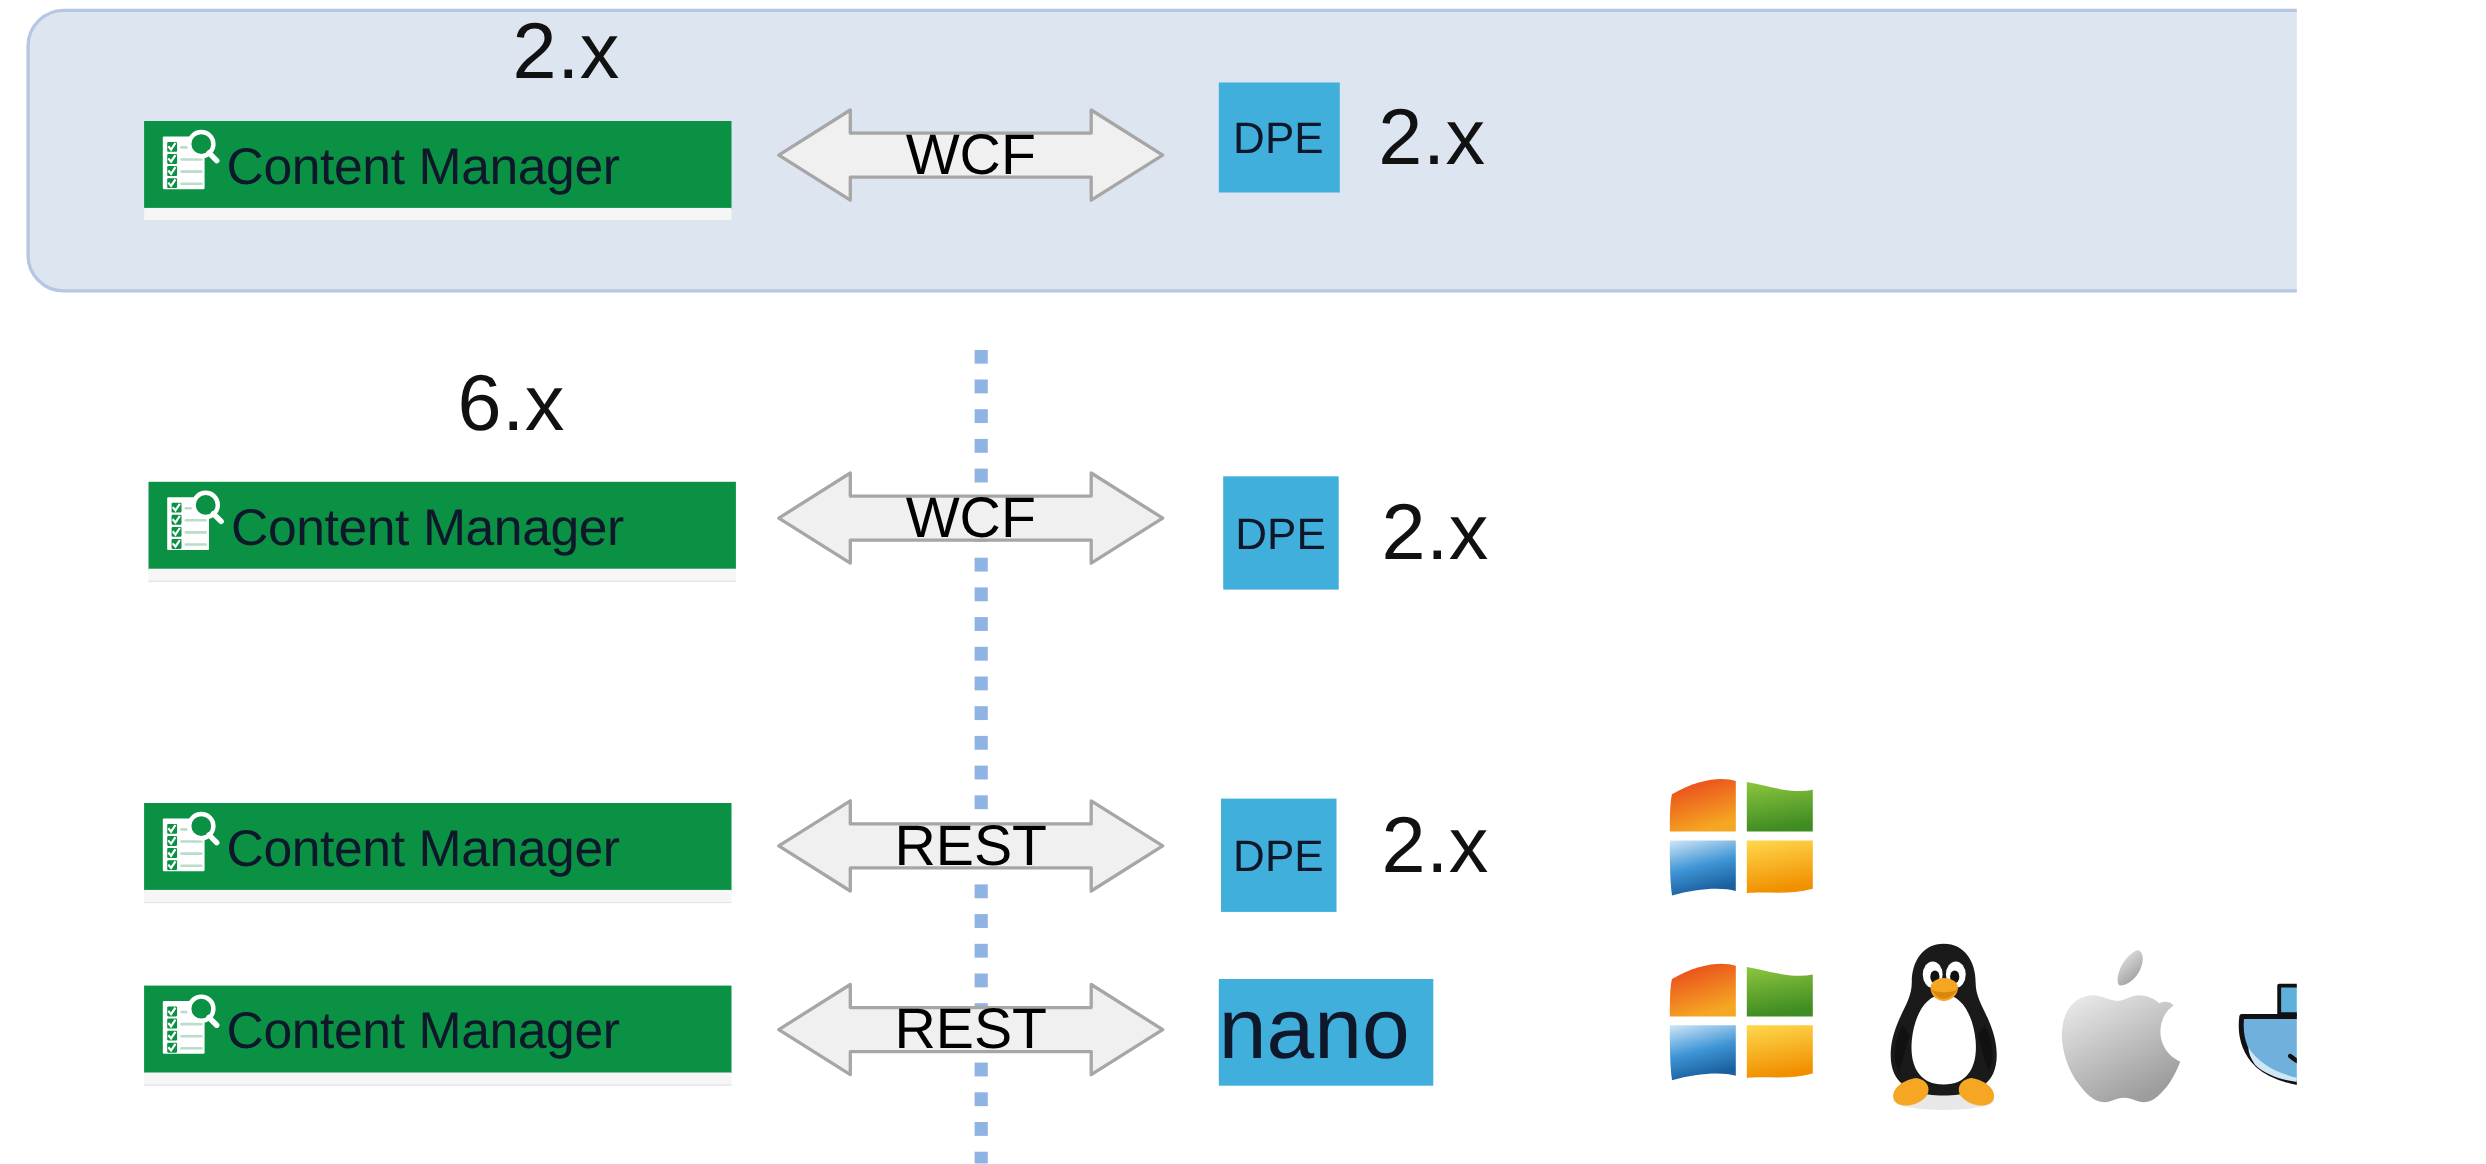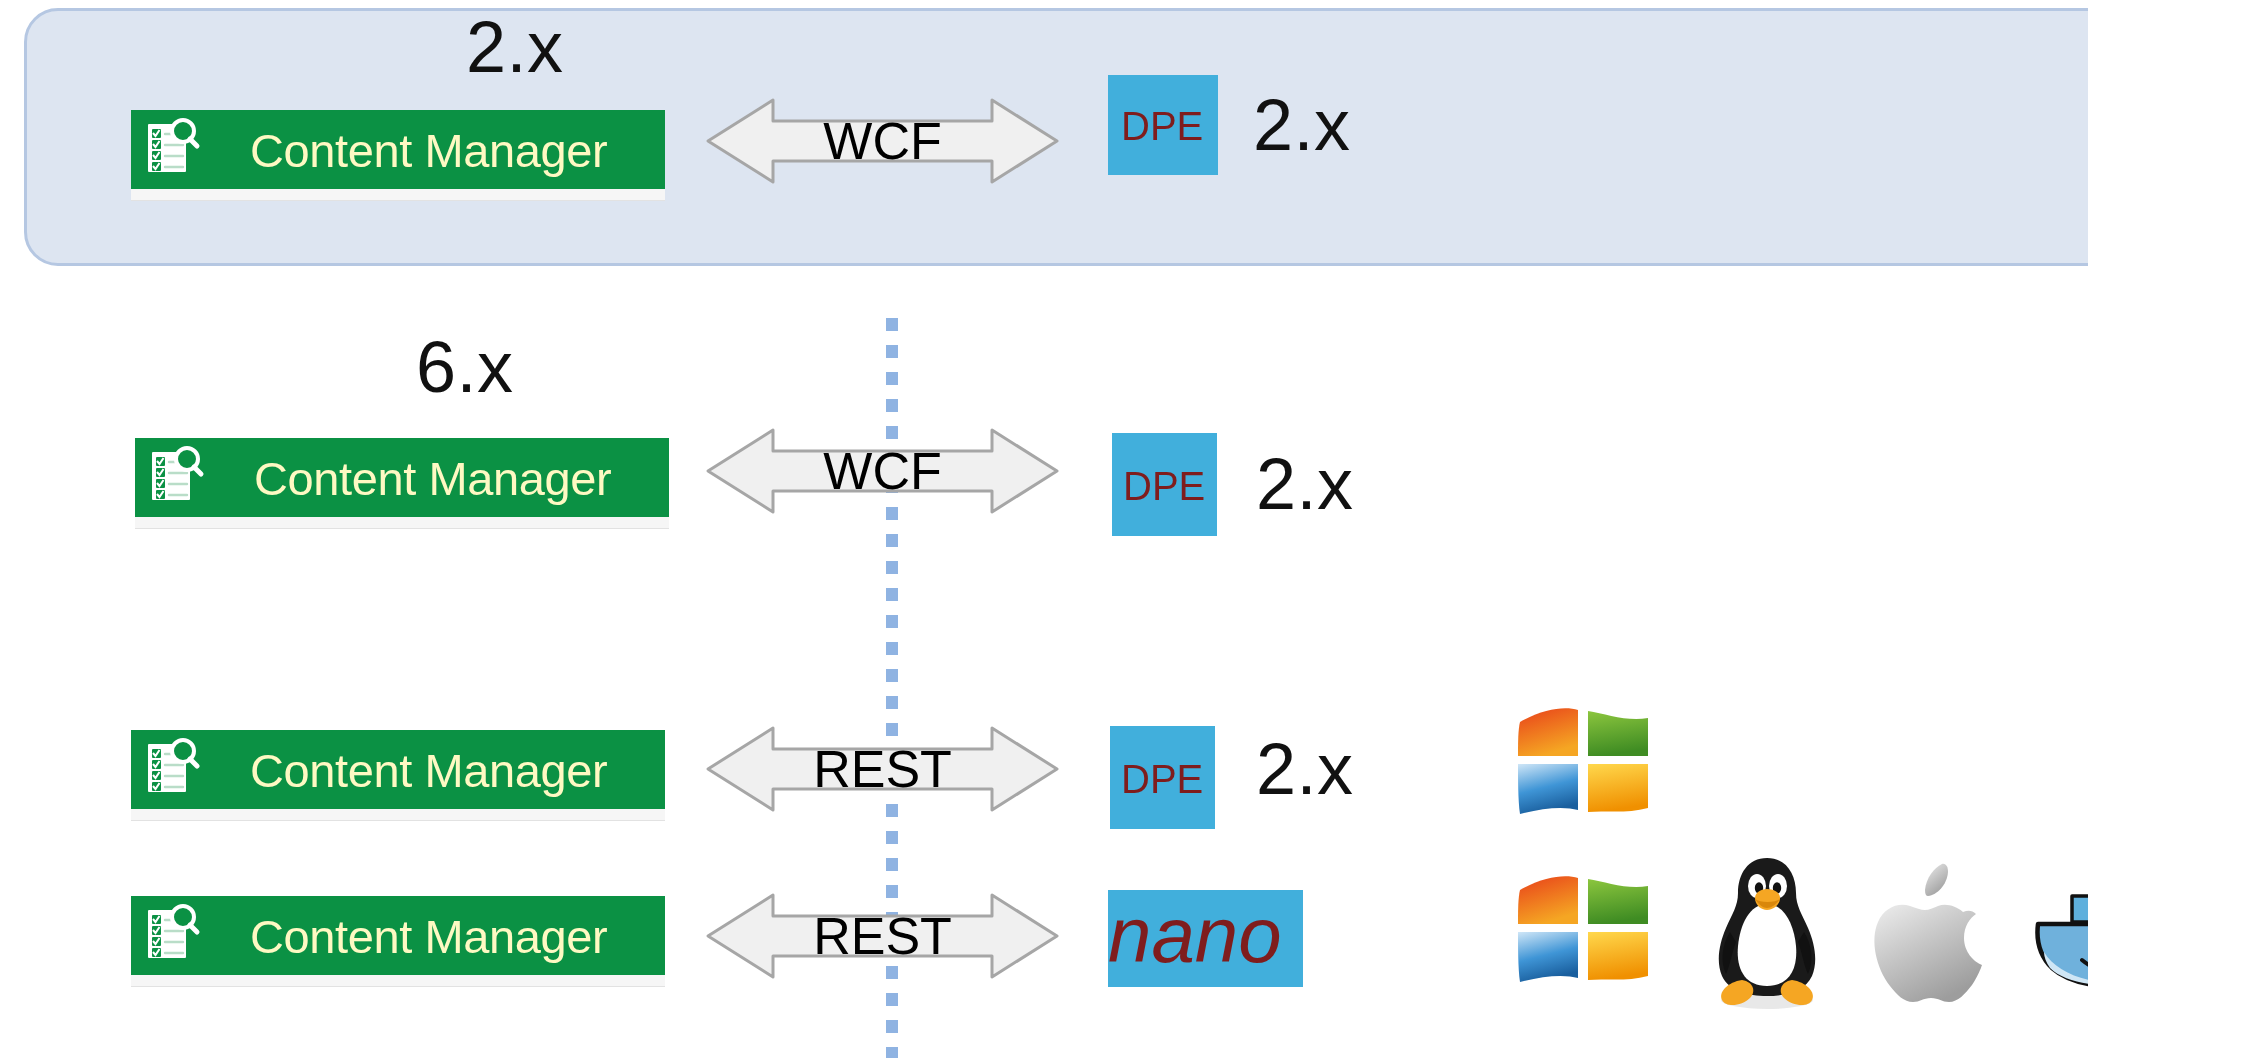--- a/index.html
+++ b/index.html
@@ -65,26 +65,25 @@
     background: #f6f6f6;
     border-bottom: 1px solid #e2e2e2;
   }
   .cm-icon {
     flex: 0 0 auto;
     margin-left: 9px;
     margin-right: 4px;
     display: block;
   }
   .cm-text {
-    color: #fef9c3;
+    color: #0f172a;
     font-family: "Liberation Sans", sans-serif;
     font-weight: 400;
     white-space: nowrap;
     letter-spacing: -0.4px;
-    margin-left: 44px;
   }
 
   
   .arrow-wrap {
     position: absolute;
   }
   .arrow-wrap svg {
     position: absolute;
     inset: 0;
     display: block;
@@ -101,21 +100,21 @@
   }
 
   
   .chip {
     position: absolute;
     background: #41afdc;
     box-sizing: border-box;
   }
   .chip-label {
     position: absolute;
-    color: #7f1d1d;
+    color: #0f172a;
     font-family: "Liberation Sans", sans-serif;
     font-weight: 300;
     white-space: nowrap;
     line-height: 1;
   }
 
   
   .platform-logo {
     position: absolute;
   }
@@ -322,21 +321,21 @@
   </div>
 
   <div class="arrow-wrap" style="left:705px; top:890px; width:355px; height:92px;">
     <svg viewBox="0 0 355 92" preserveAspectRatio="none">
       <polygon points="3,46 68,5 68,26 287,26 287,5 352,46 287,87 287,66 68,66 68,87" fill="#f0f0f0" stroke="#a6a6a6" stroke-width="3" stroke-linejoin="round"></polygon>
     </svg>
     <span class="arrow-label" style="font-size:52px;">REST</span>
   </div>
 
   <div class="chip" style="left:1108px; top:890px; width:195px; height:97px;">
-    <span class="chip-label" style="left:0px; top:6px; font-size:78px;font-style:italic;">nano</span>
+    <span class="chip-label" style="left:0px; top:6px; font-size:78px;">nano</span>
   </div>
 
   <div class="platform-logo" style="left:1508px; top:868px; width:150px; height:120px;">
     <svg width="150" height="120" viewBox="0 0 150 120">
       <defs>
         <linearGradient id="w2-a" x1="0" y1="0" x2="0.4" y2="1">
           <stop offset="0%" stop-color="#e8401a"></stop>
             <stop offset="100%" stop-color="#f5a623"></stop>
         </linearGradient>
         <linearGradient id="w2-b" x1="0" y1="0" x2="0.2" y2="1">

